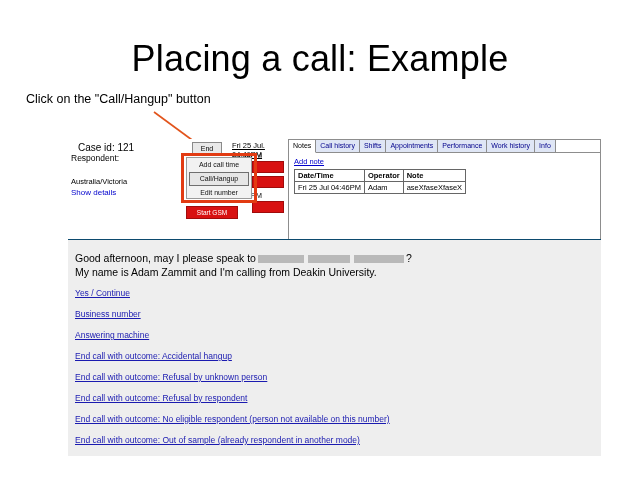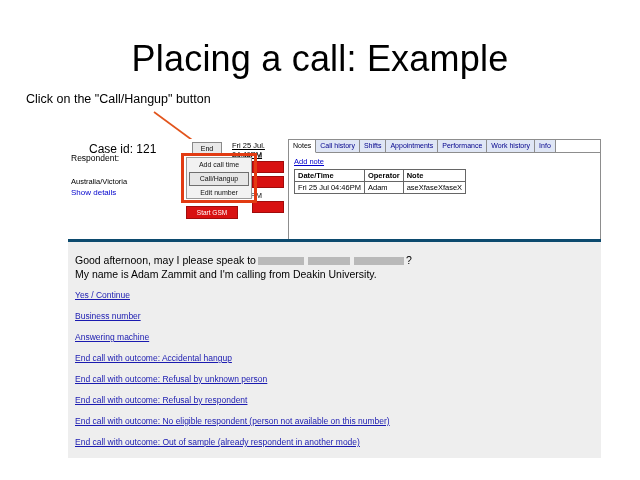--- a/index.html
+++ b/index.html
@@ -61,23 +61,23 @@
     left: 0;
     top: 0;
     width: 218px;
     height: 96px;
     background: #ffffff;
     font-size: 8px;
     color: #000;
   }
   .case-id {
     position: absolute;
-    left: 21px;
+    left: 10px;
     top: 3px;
-    font-size: 12px;
+    font-size: 10px;
   }
   .respondent {
     position: absolute;
     left: 3px;
     top: 14px;
     font-size: 8.5px;
   }
   .locale {
     position: absolute;
     left: 3px;
@@ -251,21 +251,21 @@
   }
 
   
   .script-area {
     position: absolute;
     left: 0;
     top: 100px;
     width: 533px;
     height: 216px;
     background: #eeeeee;
-    border-top: 3px solid #0c4a6e;
+    border-top: 1px solid #0c4a6e;
   }
   .script-line {
     position: absolute;
     font-size: 10.5px;
     color: #000000;
   }
   .sl1 { left: 7px; top: 12px; }
   .sl2 { left: 7px; top: 26px; }
   .redact {
     display: inline-block;

